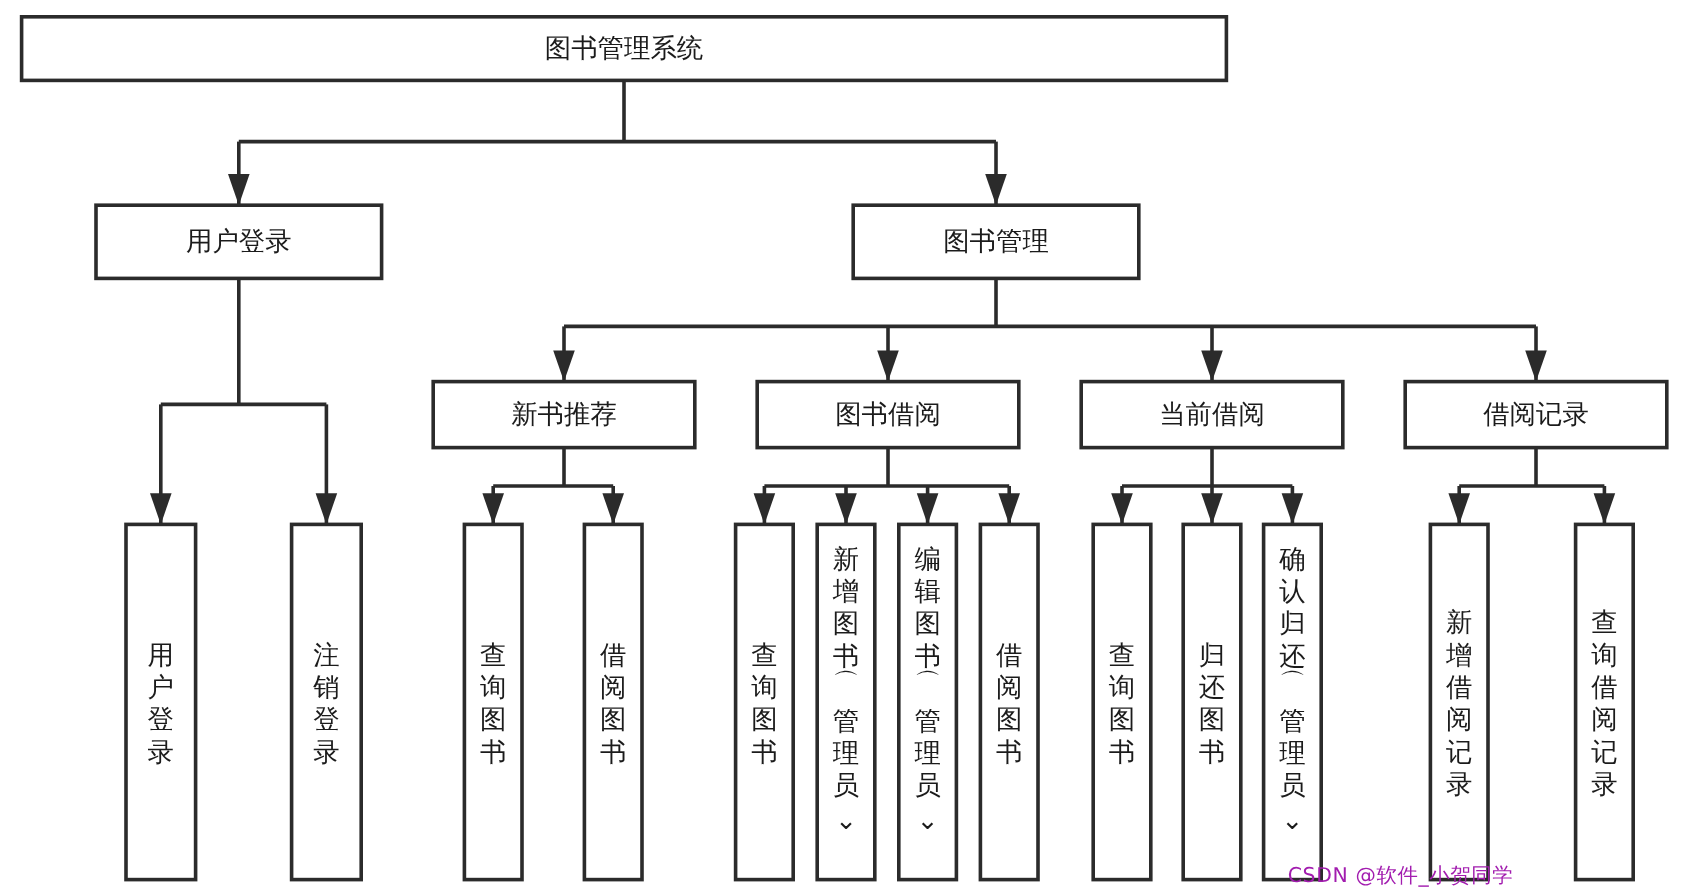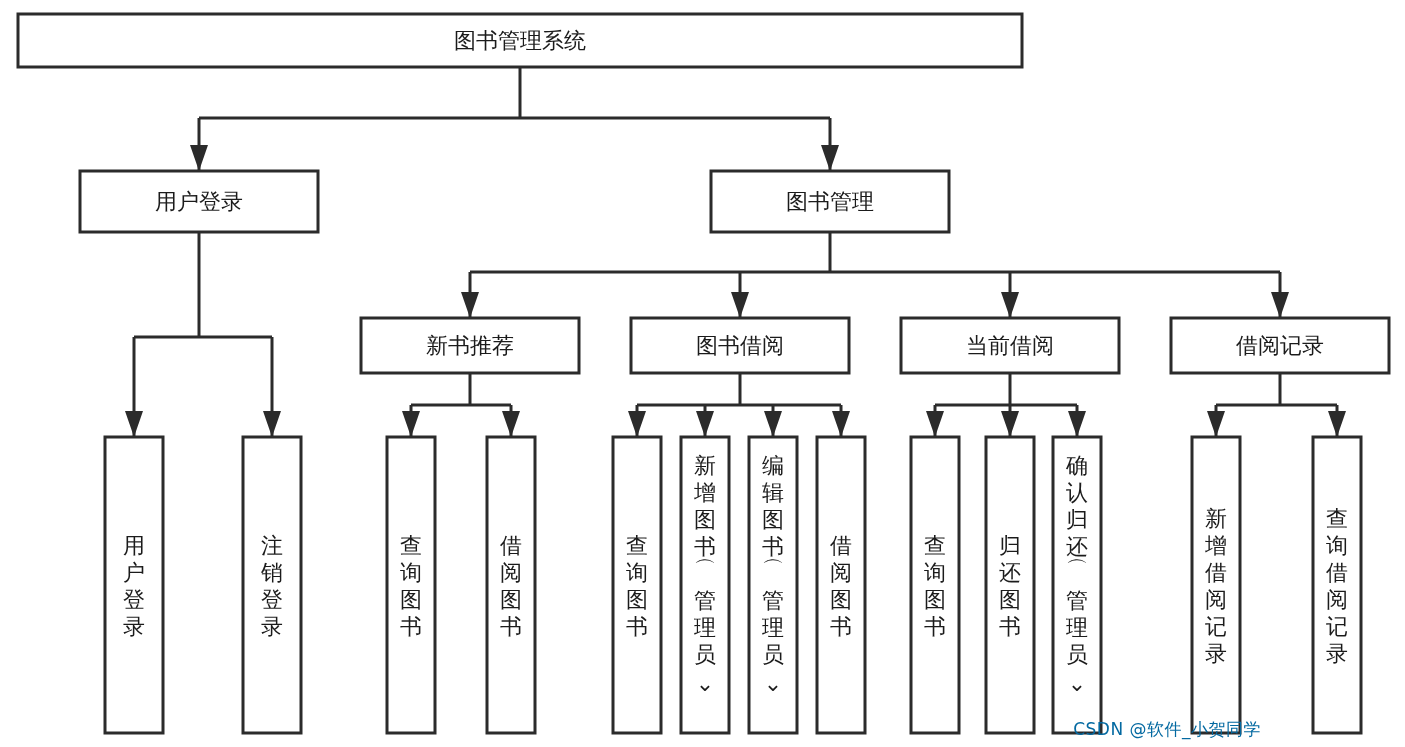--- a/index.html
+++ b/index.html
@@ -55,21 +55,21 @@
   .arrow-head {
     fill: #2b2b2b;
     stroke: none;
   }
   .watermark-text {
     position: absolute;
     right: 8px;
     bottom: 6px;
     font-family: "DejaVu Sans", "Liberation Sans", sans-serif;
     font-size: 17px;
-    color: #0369a1;
+    color: #a21caf;
     white-space: nowrap;
     letter-spacing: 0.5px;
   }
 </style>
 </head>
 <body>
 
 <div id="diagram-root">
   <svg id="tree-svg" viewBox="0 0 1405 747" xmlns="http://www.w3.org/2000/svg">
     <g id="edges-layer">

